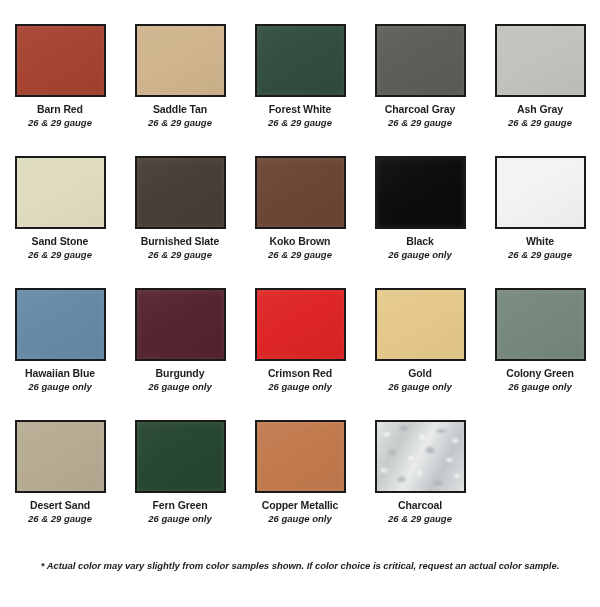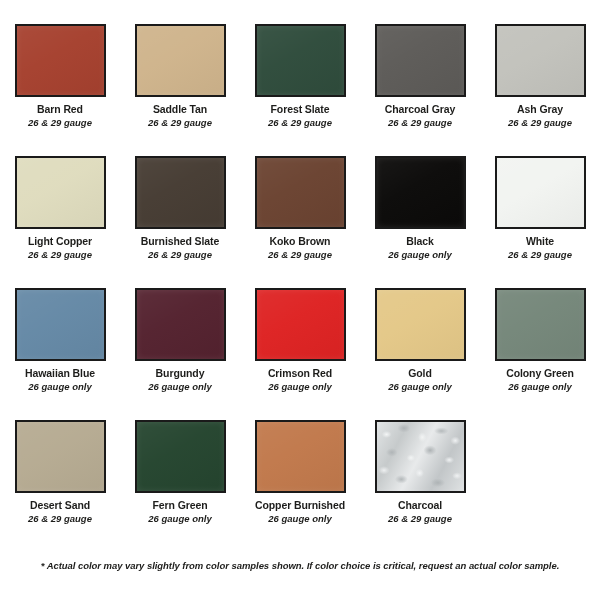--- a/index.html
+++ b/index.html
@@ -135,42 +135,42 @@
         <div class="swatch-chip-wrap">
           <div class="swatch-chip-inner sheen" style="background-color: rgb(207, 180, 140);"></div>
         </div>
         <div class="swatch-name">Saddle Tan</div>
         <div class="swatch-gauge">26 &amp; 29 gauge</div>
       </div>
       <div class="swatch-cell">
         <div class="swatch-chip-wrap">
           <div class="swatch-chip-inner sheen" style="background-color: rgb(47, 76, 60);"></div>
         </div>
-        <div class="swatch-name">Forest Slate</div>
+        <div class="swatch-name">Forest White</div>
         <div class="swatch-gauge">26 &amp; 29 gauge</div>
       </div>
       <div class="swatch-cell">
         <div class="swatch-chip-wrap">
           <div class="swatch-chip-inner sheen" style="background-color: rgb(93, 91, 88);"></div>
         </div>
         <div class="swatch-name">Charcoal Gray</div>
         <div class="swatch-gauge">26 &amp; 29 gauge</div>
       </div>
       <div class="swatch-cell">
         <div class="swatch-chip-wrap">
           <div class="swatch-chip-inner sheen" style="background-color: rgb(194, 194, 188);"></div>
         </div>
         <div class="swatch-name">Ash Gray</div>
         <div class="swatch-gauge">26 &amp; 29 gauge</div>
       </div>
       <div class="swatch-cell">
         <div class="swatch-chip-wrap">
           <div class="swatch-chip-inner sheen" style="background-color: rgb(223, 220, 190);"></div>
         </div>
-        <div class="swatch-name">Light Copper</div>
+        <div class="swatch-name">Sand Stone</div>
         <div class="swatch-gauge">26 &amp; 29 gauge</div>
       </div>
       <div class="swatch-cell">
         <div class="swatch-chip-wrap">
           <div class="swatch-chip-inner sheen" style="background-color: rgb(70, 60, 51);"></div>
         </div>
         <div class="swatch-name">Burnished Slate</div>
         <div class="swatch-gauge">26 &amp; 29 gauge</div>
       </div>
       <div class="swatch-cell">
@@ -240,21 +240,21 @@
         <div class="swatch-chip-wrap">
           <div class="swatch-chip-inner sheen" style="background-color: rgb(37, 69, 47);"></div>
         </div>
         <div class="swatch-name">Fern Green</div>
         <div class="swatch-gauge">26 gauge only</div>
       </div>
       <div class="swatch-cell">
         <div class="swatch-chip-wrap">
           <div class="swatch-chip-inner sheen" style="background-color: rgb(193, 121, 76);"></div>
         </div>
-        <div class="swatch-name">Copper Burnished</div>
+        <div class="swatch-name">Copper Metallic</div>
         <div class="swatch-gauge">26 gauge only</div>
       </div>
       <div class="swatch-cell">
         <div class="swatch-chip-wrap">
           <div class="swatch-chip-inner galvalume"></div>
         </div>
         <div class="swatch-name">Charcoal</div>
         <div class="swatch-gauge">26 &amp; 29 gauge</div>
       </div>
     </div>

